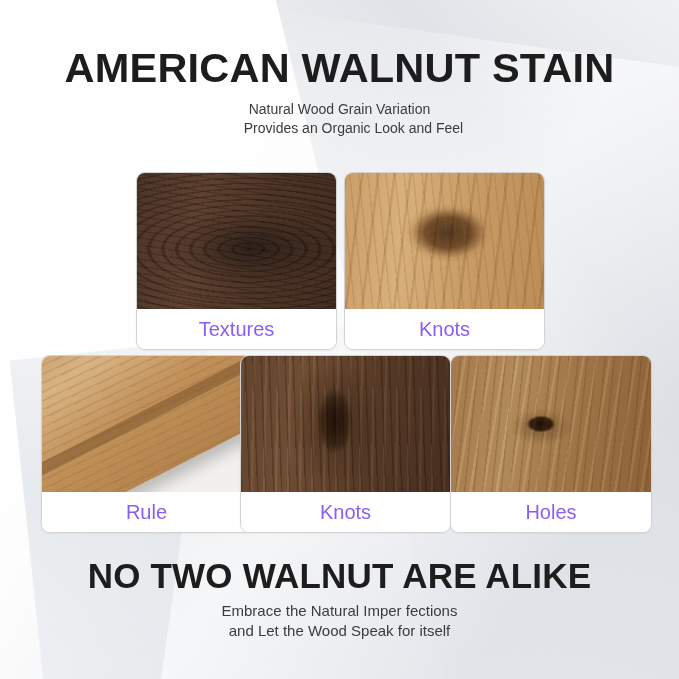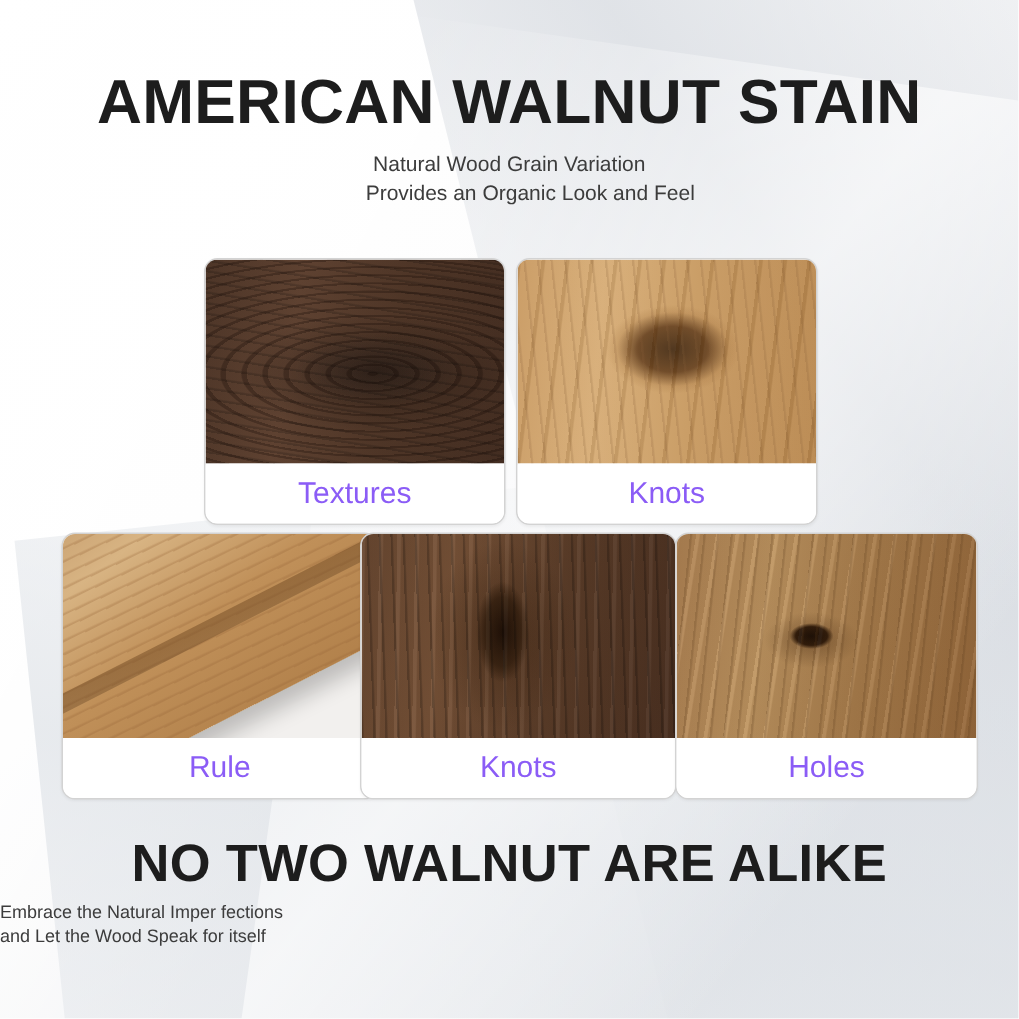--- a/index.html
+++ b/index.html
@@ -240,21 +240,22 @@
     font-size: 35px;
     font-weight: bold;
     color: #1d1d1d;
     letter-spacing: 0.2px;
   }
   .bottom-sub {
     position: absolute;
     top: 601px;
     left: 0;
     width: 679px;
-    font-size: 12px;
+    text-align: center;
+    font-size: 15px;
     color: #3c3c3c;
     line-height: 1.32;
   }
   .bottom-sub .l2 { display: block; }
 </style>
 </head>
 <body>
 
 <div id="page">
 

